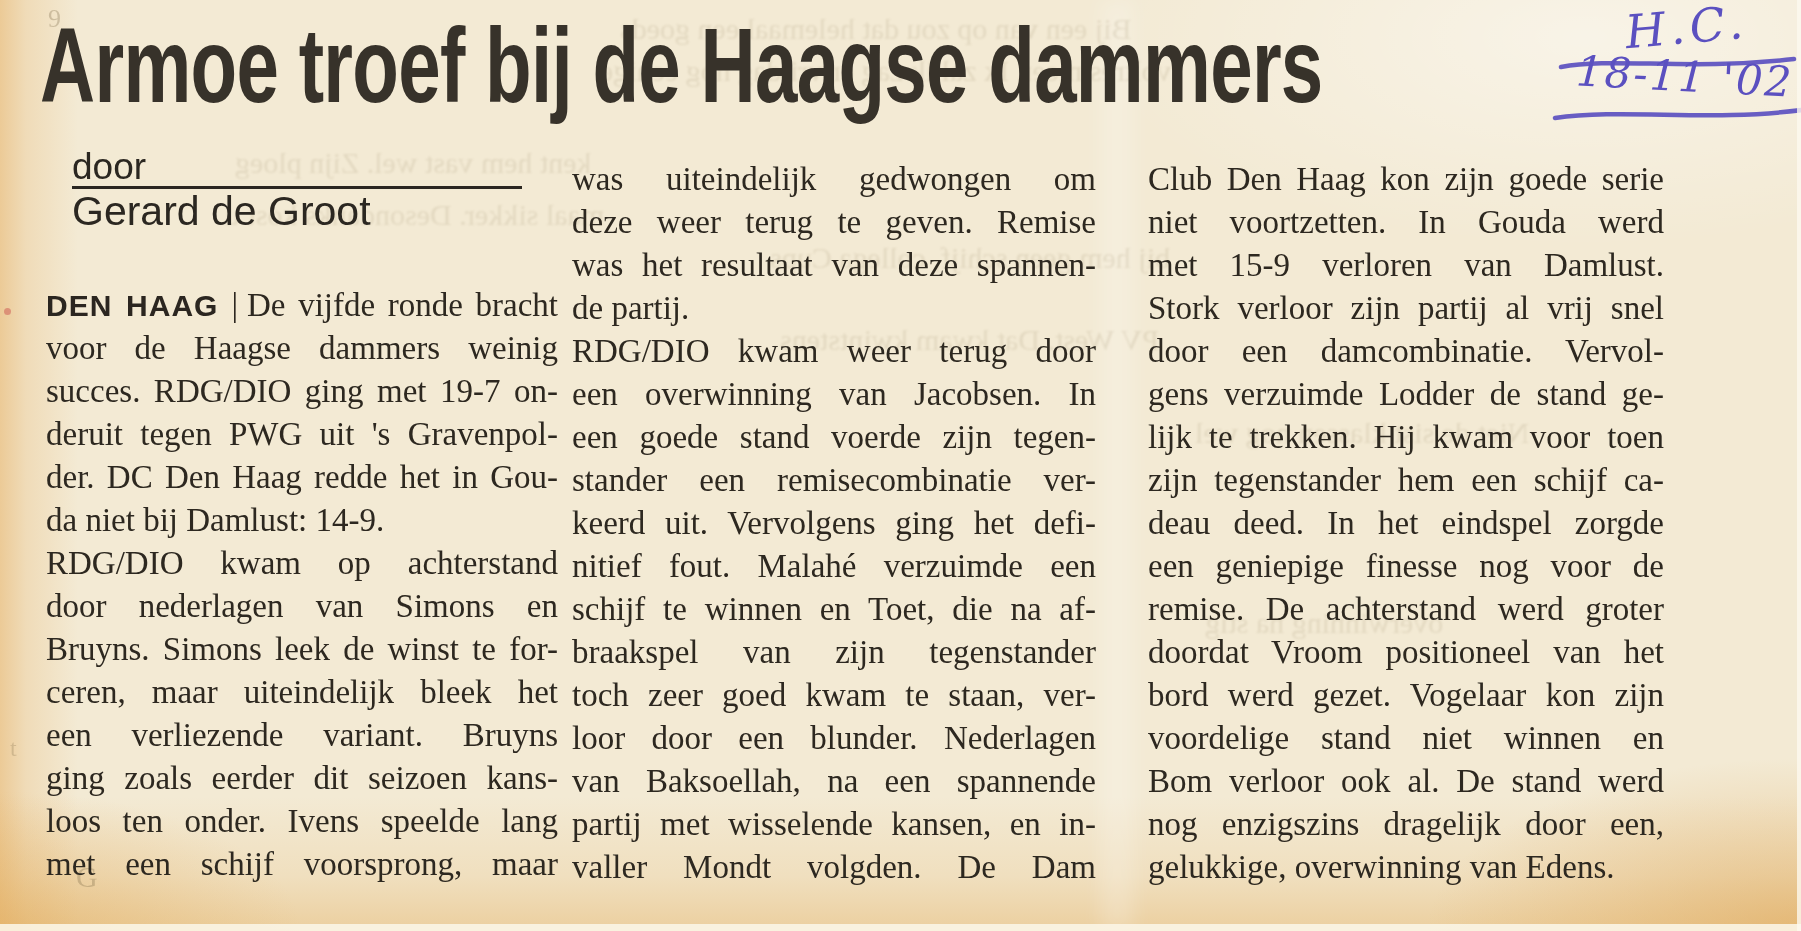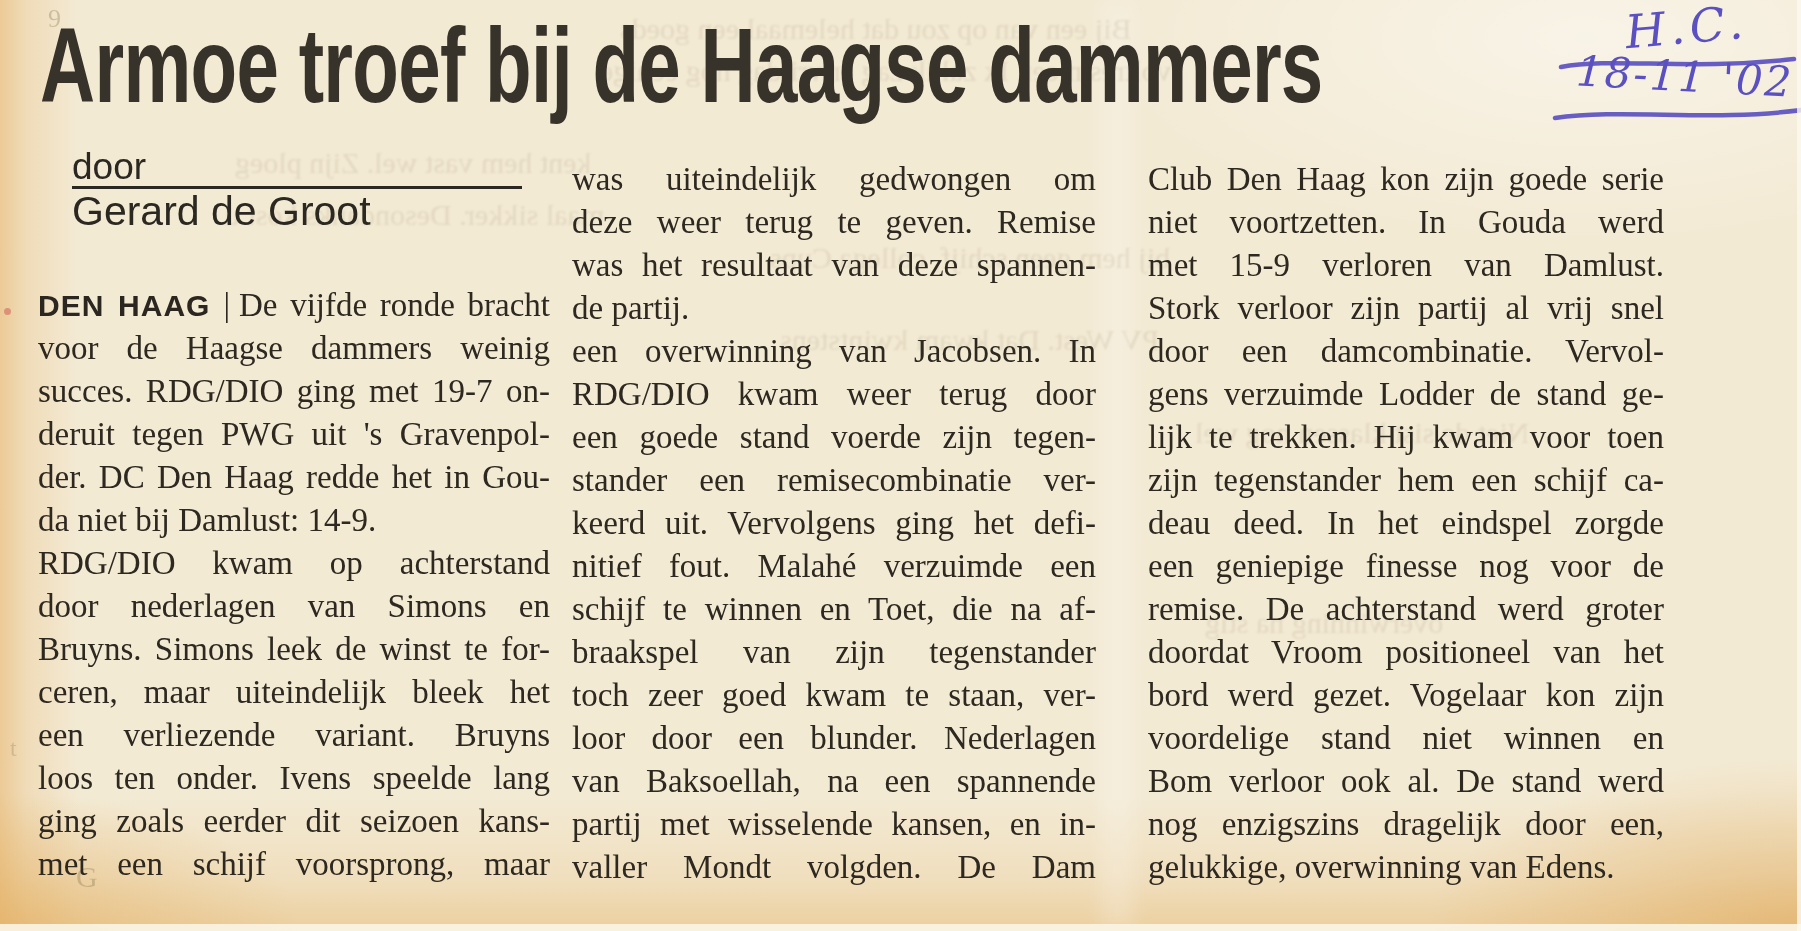--- a/index.html
+++ b/index.html
@@ -29,21 +29,21 @@
   .uline path{fill:none;stroke:#5b50c0;stroke-width:4.5;stroke-linecap:round;opacity:.92;}
   .u1{left:1558px;top:52px;width:240px;height:24px;}
   .u2{left:1552px;top:104px;width:254px;height:24px;}
   
   .byline{position:absolute;left:72px;top:152px;width:450px;font-family:"Liberation Sans",sans-serif;color:#2b2721;}
   .byline .label{font-size:37px;line-height:30px;}
   .byline .rule{border:0;border-top:3px solid #2b2721;margin:4px 0 6px 0;}
   .byline .author{font-size:41px;line-height:32px;}
   
   .col{position:absolute;}
-  .col1{left:38px;top:284px;width:512px;}
+  .col1{left:46px;top:284px;width:512px;}
   .col2{left:572px;top:158px;width:524px;}
   .col3{left:1148px;top:158px;width:516px;}
   .ln{font-size:33px;line-height:43px;text-align:justify;color:#2d2820;}
   .ln.j{text-align-last:justify;}
   .city{font-family:"Liberation Sans",sans-serif;font-weight:bold;font-size:30px;letter-spacing:1px;color:#2b2620;}
   .pipe{font-weight:normal;padding:0 9px 0 13px;color:#2d2820;}
   
   .ghost{position:absolute;font-family:"Liberation Serif",serif;font-size:30px;line-height:1;color:#77643e;
          opacity:.13;filter:blur(1.3px);transform:scaleX(-1);white-space:nowrap;}
   .g0{left:620px;top:14px;} .g1{left:600px;top:56px;} .g2{left:235px;top:148px;}
@@ -106,33 +106,33 @@
         <div class="ln j">voor de Haagse dammers weinig</div>
         <div class="ln j">succes. RDG/DIO ging met 19-7 on-</div>
         <div class="ln j">deruit tegen PWG uit 's Gravenpol-</div>
         <div class="ln j">der. DC Den Haag redde het in Gou-</div>
         <div class="ln">da niet bij Damlust: 14-9.</div>
         <div class="ln j">RDG/DIO kwam op achterstand</div>
         <div class="ln j">door nederlagen van Simons en</div>
         <div class="ln j">Bruyns. Simons leek de winst te for-</div>
         <div class="ln j">ceren, maar uiteindelijk bleek het</div>
         <div class="ln j">een verliezende variant. Bruyns</div>
+        <div class="ln j">ging zoals eerder dit seizoen kans-</div>
         <div class="ln j">loos ten onder. Ivens speelde lang</div>
-        <div class="ln j">ging zoals eerder dit seizoen kans-</div>
         <div class="ln j">met een schijf voorsprong, maar</div>
       </div>
   </div>
 
   <div class="col col2">
       <div class="ln j">was uiteindelijk gedwongen om</div>
       <div class="ln j">deze weer terug te geven. Remise</div>
       <div class="ln j">was het resultaat van deze spannen-</div>
       <div class="ln">de partij.</div>
+      <div class="ln j">RDG/DIO kwam weer terug door</div>
       <div class="ln j">een overwinning van Jacobsen. In</div>
-      <div class="ln j">RDG/DIO kwam weer terug door</div>
       <div class="ln j">een goede stand voerde zijn tegen-</div>
       <div class="ln j">stander een remisecombinatie ver-</div>
       <div class="ln j">keerd uit. Vervolgens ging het defi-</div>
       <div class="ln j">nitief fout. Malahé verzuimde een</div>
       <div class="ln j">schijf te winnen en Toet, die na af-</div>
       <div class="ln j">braakspel van zijn tegenstander</div>
       <div class="ln j">toch zeer goed kwam te staan, ver-</div>
       <div class="ln j">loor door een blunder. Nederlagen</div>
       <div class="ln j">van Baksoellah, na een spannende</div>
       <div class="ln j">partij met wisselende kansen, en in-</div>

